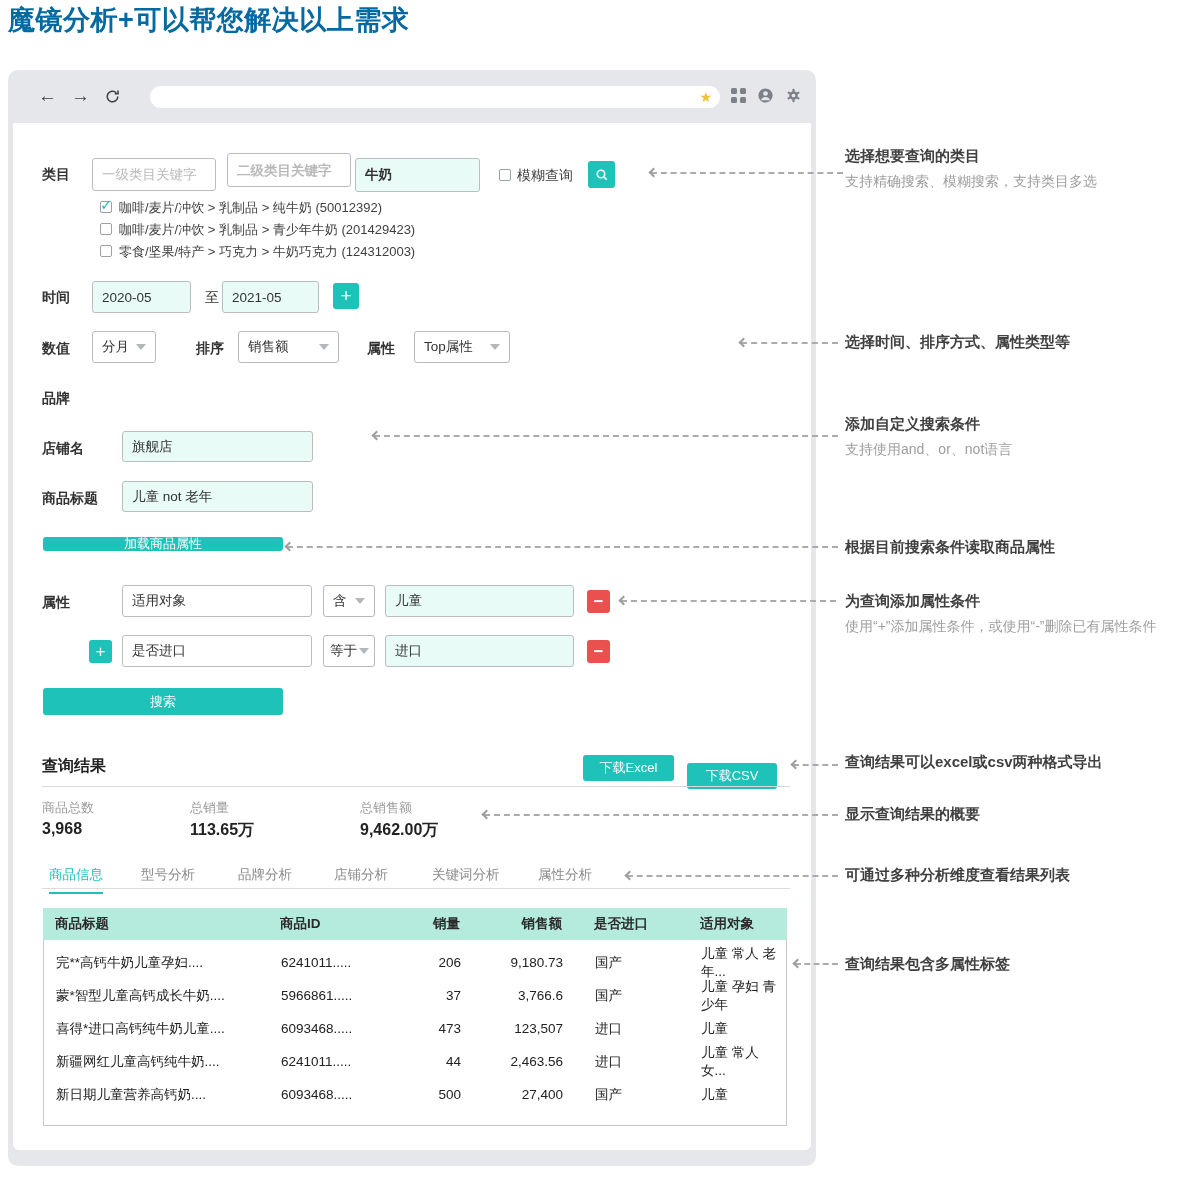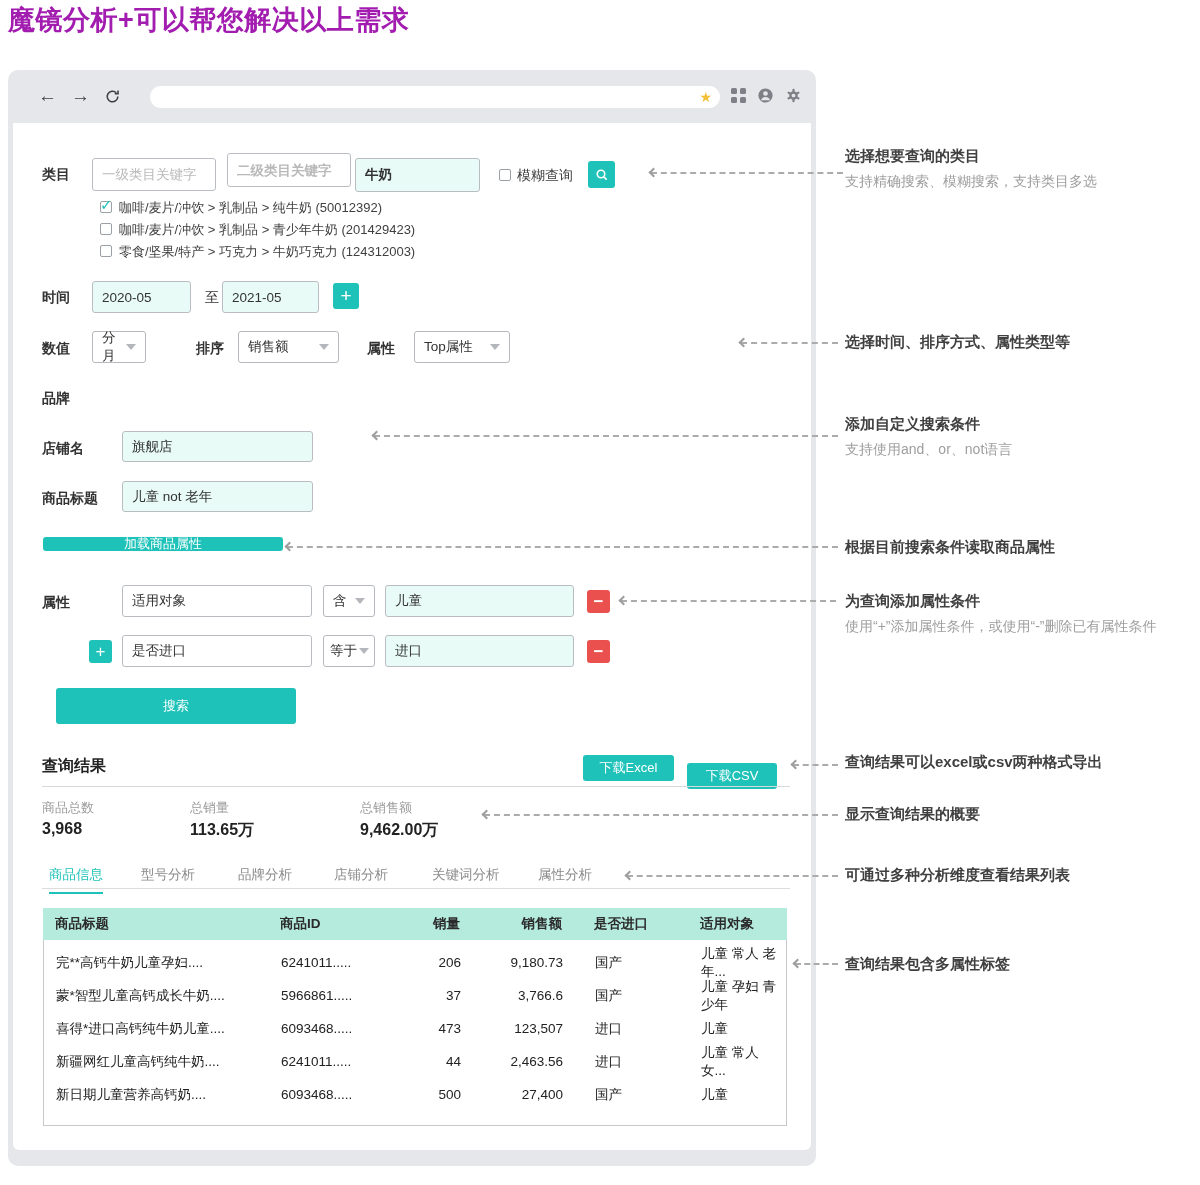--- a/index.html
+++ b/index.html
@@ -1,20 +1,20 @@
 <!DOCTYPE html>
 <html><head>
 <meta charset="utf-8">
 <style>
   * { margin:0; padding:0; box-sizing:border-box; }
   html,body { width:1200px; height:1185px; background:#fff;
     font-family:"Liberation Sans","DejaVu Sans",sans-serif; color:#333; }
   body { position:relative; overflow:hidden; }
 
-  .page-title { position:absolute; left:8px; top:2px; font-size:27px; font-weight:900; color:#a21caf; letter-spacing:.5px; }
+  .page-title { position:absolute; left:8px; top:2px; font-size:27px; font-weight:900; color:#0369a1; letter-spacing:.5px; }
 
   
   .window { position:absolute; left:8px; top:70px; width:808px; height:1096px;
     background:#e6e7ea; border-radius:10px; }
   .topbar { position:absolute; left:0; top:0; width:100%; height:53px; }
   .navicons { position:absolute; left:30px; top:14px; display:flex; gap:14px; align-items:center; color:#3c4043; }
   .navchar { font-size:19px; line-height:24px; cursor:default; }
   .urlbar { position:absolute; left:142px; top:16px; width:570px; height:22px; background:#fff; border-radius:11px; }
   .star { position:absolute; right:8px; top:2px; font-size:14px; color:#f3c136; line-height:18px; }
   .chromeicons { position:absolute; right:14px; top:17px; display:flex; gap:11px; align-items:center; }
@@ -139,21 +139,21 @@
     <span class="checkbox" style="left:87px; top:122px;"></span>
     <span class="catrow-text" style="left:106px; top:120px;">零食/坚果/特产 &gt; 巧克力 &gt; 牛奶巧克力 (124312003)</span>
 
     <span class="lbl" style="left:29px; top:166px;">时间</span>
     <input class="inp mint" style="left: 79px; top: 158px; width: 99px; height: 32px;" value="2020-05">
     <span class="lbl" style="left:192px; top:166px; font-weight:normal;">至</span>
     <input class="inp mint" style="left: 209px; top: 158px; width: 97px; height: 32px;" value="2021-05">
     <button class="tealbtn" style="left:320px; top:160px; width:26px; height:26px; font-size:19px;">+</button>
 
     <span class="lbl" style="left:29px; top:217px;">数值</span>
-    <div class="selectbox" style="left:79px; top:208px; width:54px; height:32px;">
+    <div class="selectbox" style="left:79px; top:208px; width:64px; height:32px;">
       <span>分月</span>
       <span class="caret"></span>
     </div>
     <span class="lbl" style="left:183px; top:217px;">排序</span>
     <div class="selectbox" style="left:225px; top:208px; width:101px; height:32px;">
       <span>销售额</span>
       <span class="caret"></span>
     </div>
     <span class="lbl" style="left:354px; top:217px;">属性</span>
     <div class="selectbox" style="left:401px; top:208px; width:96px; height:32px;">
@@ -181,21 +181,21 @@
 
     <button class="tealbtn" style="left:76px; top:517px; width:23px; height:23px; font-size:17px;">+</button>
     <input class="inp" style="left: 109px; top: 512px; width: 190px; height: 32px;" value="是否进口">
     <div class="selectbox" style="left:310px; top:512px; width:52px; height:32px; padding:0 5px 0 6px;">
       <span>等于</span>
       <span class="caret" style="margin-left:2px;"></span>
     </div>
     <input class="inp mint" style="left: 372px; top: 512px; width: 189px; height: 32px;" value="进口">
     <button class="redbtn" style="left:574px; top:517px;">−</button>
 
-    <button class="tealbtn" style="left:43px; top:565px; width:240px; height:36px;">搜索</button>
+    <button class="tealbtn" style="left:30px; top:565px; width:240px; height:27px;">搜索</button>
 
     <span style="position:absolute; left:29px; top:633px; font-size:16px; font-weight:bold; color:#222;">查询结果</span>
     <button class="tealbtn" style="left:570px; top:632px; width:91px; height:26px;">下载Excel</button>
     <button class="tealbtn" style="left:674px; top:632px; width:90px; height:26px;margin-top:8px;">下载CSV</button>
     <div class="h-rule" style="left:29px; top:663px; width:748px;"></div>
 
     <span class="stat-label" style="left:29px; top:676px;">商品总数</span>
     <span class="stat-value" style="left:29px; top:697px;">3,968</span>
     <span class="stat-label" style="left:177px; top:676px;">总销量</span>
     <span class="stat-value" style="left:177px; top:697px;">113.65万</span>

